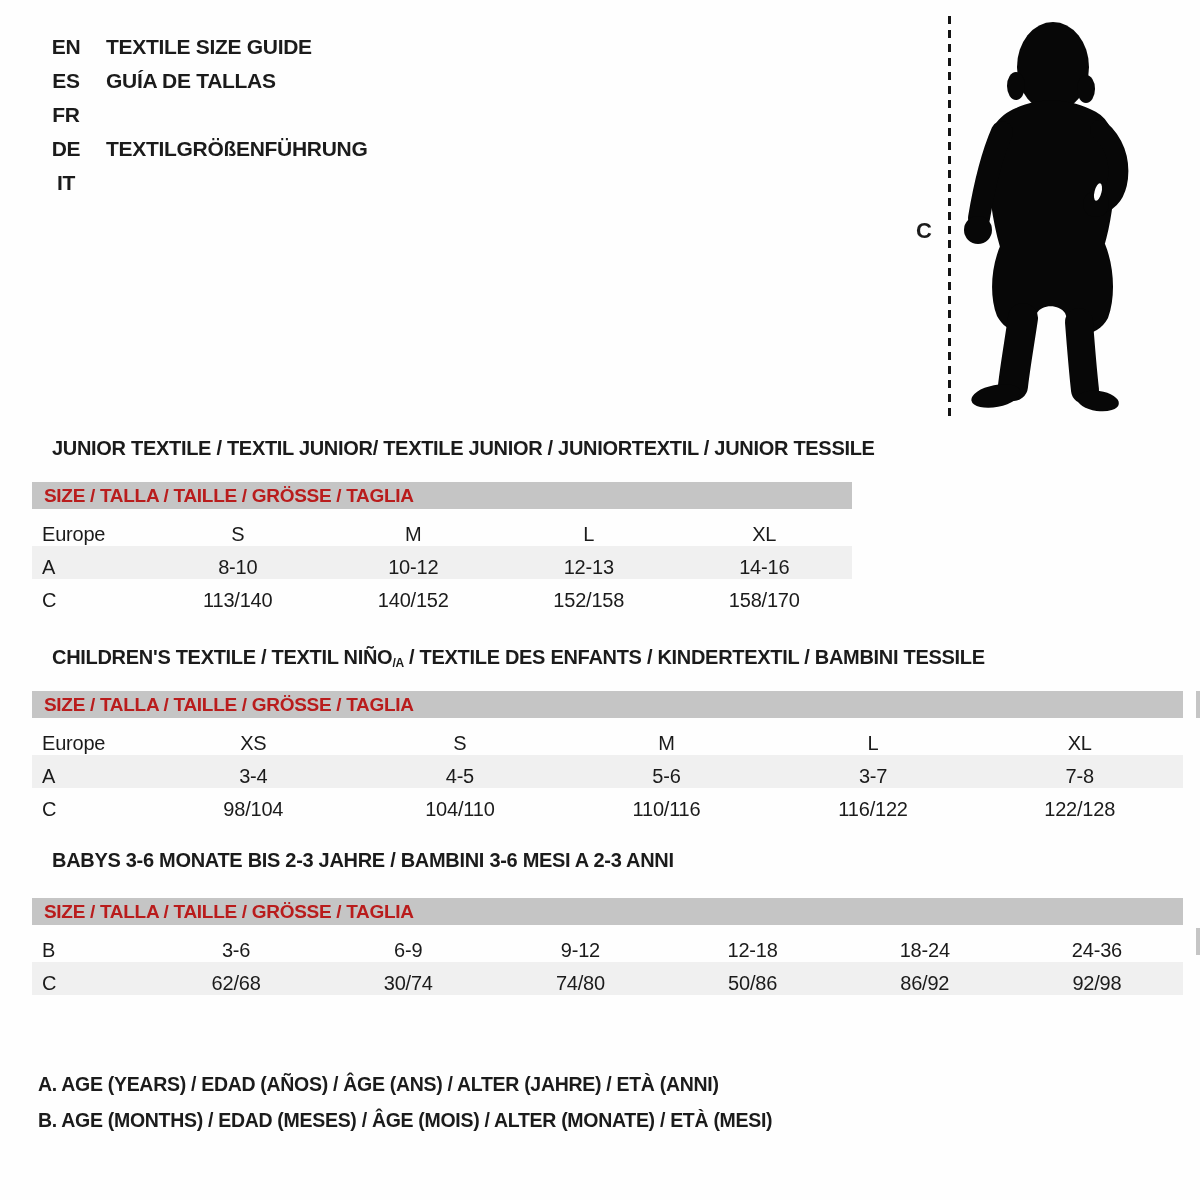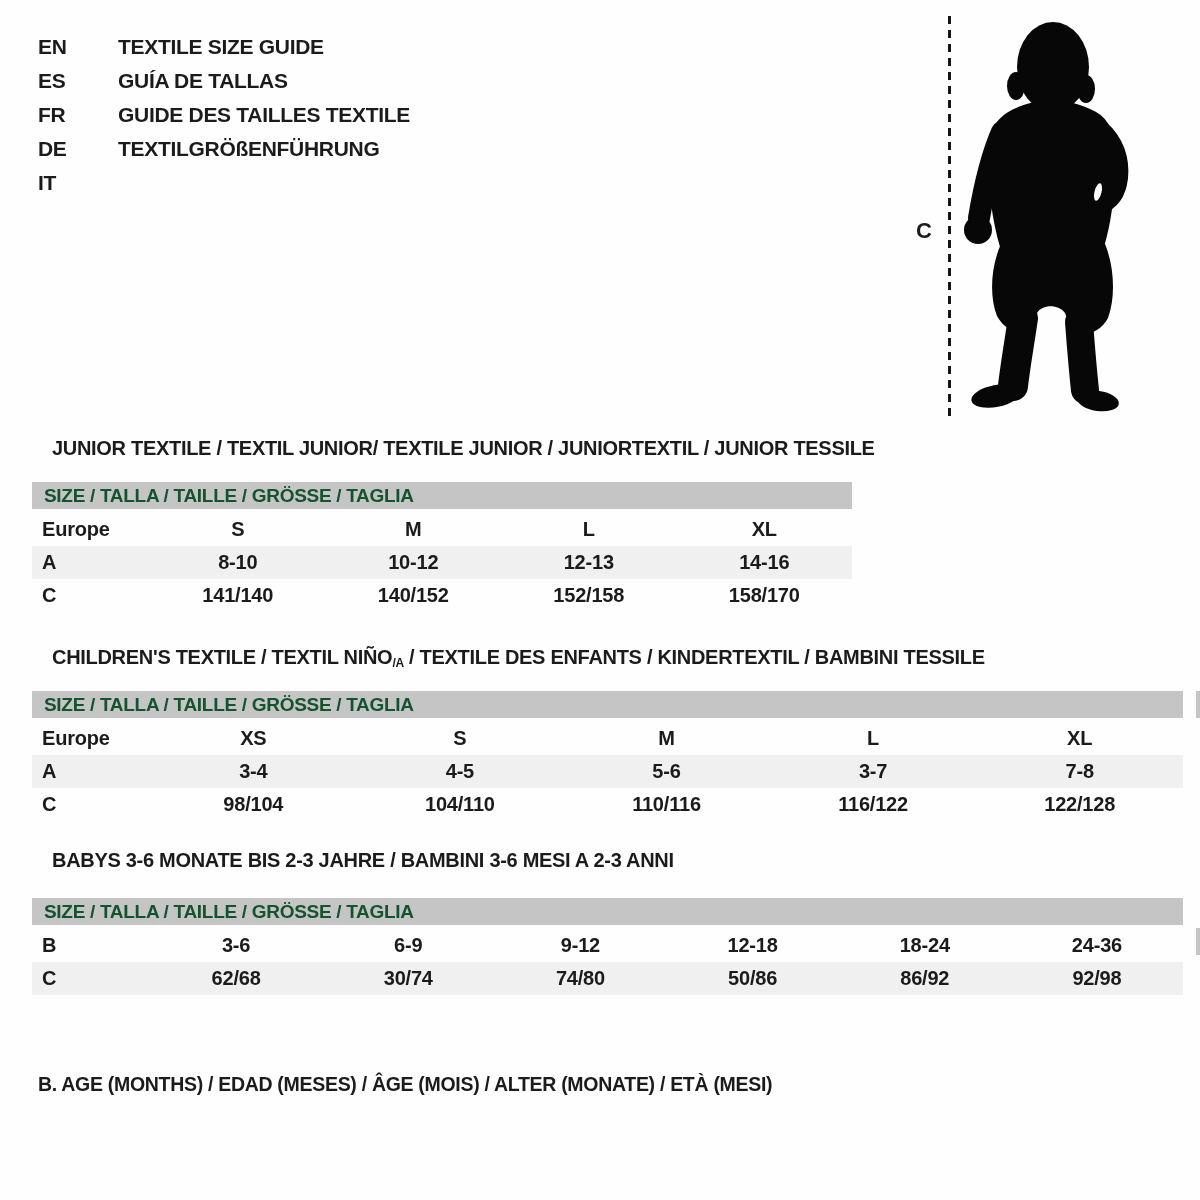--- a/index.html
+++ b/index.html
@@ -4,44 +4,44 @@
 <style>
   * { margin:0; padding:0; box-sizing:border-box; }
   html,body { background:#ffffff; }
   .page {
     position:relative; width:1200px; height:1200px;
     background:#fefefe; color:#1b1b1b; overflow:hidden;
     font-family:"Liberation Sans","DejaVu Sans",sans-serif;
     font-stretch:condensed;
   }
   
-  .langs { position:absolute; left:38px; top:30px; }
+  .langs { position:absolute; left:26px; top:30px;text-align:center; }
   .lang-row { display:flex; height:34px; align-items:center;
     font-size:21px; font-weight:bold; letter-spacing:-0.3px; white-space:nowrap; }
   .lang-code { width:80px; }
   
   .figure-label { position:absolute; left:916px; top:218px; font-size:22px; font-weight:bold; }
   .dashed-line { position:absolute; left:948px; top:16px; width:3px; height:402px;
     background:repeating-linear-gradient(to bottom,#141414 0 8px, transparent 8px 14px); }
   .silhouette { position:absolute; left:962px; top:20px; }
   
   .sec { position:absolute; }
   .sec-junior   { left:32px; top:436px; width:820px; }
   .sec-children { left:32px; top:645px; width:1151px; }
   .sec-babies   { left:32px; top:845px; width:1151px; }
   .sec-heading { font-size:20px; font-weight:bold; letter-spacing:-0.3px;
     height:24px; line-height:24px; margin-left:20px; white-space:nowrap; }
   .sec-babies .sec-heading { height:30px; line-height:30px; }
   .sub { font-size:0.6em; position:relative; top:0.25em; }
   .table { margin-top:22px; }
   .sec-babies .table { margin-top:23px; }
-  .size-bar { height:27px; line-height:27px; background:#c5c5c5; color:#14532d;
+  .size-bar { height:27px; line-height:27px; background:#c5c5c5; color:#b91c1c;
     font-size:19px; font-weight:bold; padding-left:12px; margin-bottom:4px;
     letter-spacing:-0.3px; }
-  .trow { display:flex; height:33px; align-items:center; font-size:20px; letter-spacing:-0.2px;font-weight:bold; }
+  .trow { display:flex; height:33px; align-items:flex-end; font-size:20px; letter-spacing:-0.2px; }
   .trow.alt { background:#f0f0f0; }
   .tlabel { width:118px; padding-left:10px; }
   .tcell { flex:1; text-align:center; }
   
   .edge-sliver { position:absolute; left:1196px; width:4px; height:27px; background:#c5c5c5; }
   .sliver-children { top:691px; }
   .sliver-babies { top:928px; }
   
   .notes { position:absolute; left:38px; top:1066px; }
   .note-line { height:36px; line-height:36px; font-size:19.5px; font-weight:bold;
@@ -56,21 +56,20 @@
     <div class="lang-row">
       <span class="lang-code">EN</span>
       <span class="lang-title">TEXTILE SIZE GUIDE</span>
     </div>
     <div class="lang-row">
       <span class="lang-code">ES</span>
       <span class="lang-title">GUÍA DE TALLAS</span>
     </div>
     <div class="lang-row">
       <span class="lang-code">FR</span>
-      <span class="lang-title">GUIDE DES TAILLES TEXTILE</span>
     </div>
     <div class="lang-row">
       <span class="lang-code">DE</span>
       <span class="lang-title">TEXTILGRÖßENFÜHRUNG</span>
     </div>
     <div class="lang-row">
       <span class="lang-code">IT</span>
     </div>
   </div>
 
@@ -116,21 +115,21 @@
       </div>
       <div class="trow alt">
         <span class="tlabel">A</span>
         <span class="tcell">8-10</span>
         <span class="tcell">10-12</span>
         <span class="tcell">12-13</span>
         <span class="tcell">14-16</span>
       </div>
       <div class="trow">
         <span class="tlabel">C</span>
-        <span class="tcell">141/140</span>
+        <span class="tcell">113/140</span>
         <span class="tcell">140/152</span>
         <span class="tcell">152/158</span>
         <span class="tcell">158/170</span>
       </div>
     </div>
   </section>
 
   <section class="sec sec-children">
     <h2 class="sec-heading"><span>CHILDREN'S TEXTILE / TEXTIL NIÑO</span><span class="sub">/A</span><span> / TEXTILE DES ENFANTS / KINDERTEXTIL / BAMBINI TESSILE</span></h2>
     <div class="table">
@@ -184,16 +183,17 @@
         <span class="tcell">86/92</span>
         <span class="tcell">92/98</span>
       </div>
     </div>
   </section>
 
   <div class="edge-sliver sliver-children"></div>
   <div class="edge-sliver sliver-babies"></div>
 
   <div class="notes">
+    <div class="note-line">A. AGE (YEARS) / EDAD (AÑOS) / ÂGE (ANS) / ALTER (JAHRE) / ETÀ (ANNI)</div>
     <div class="note-line">B. AGE (MONTHS) / EDAD (MESES) / ÂGE (MOIS) / ALTER (MONATE) / ETÀ (MESI)</div>
   </div>
 
 </div>
 
 </body></html>

